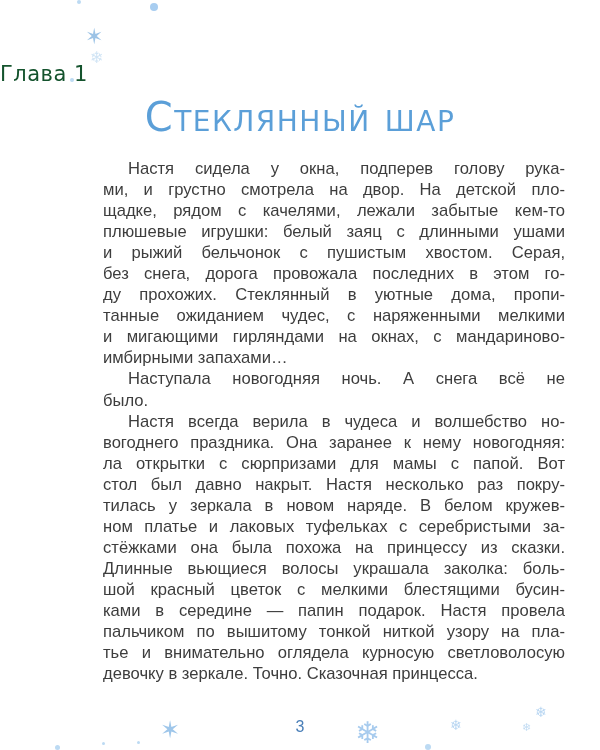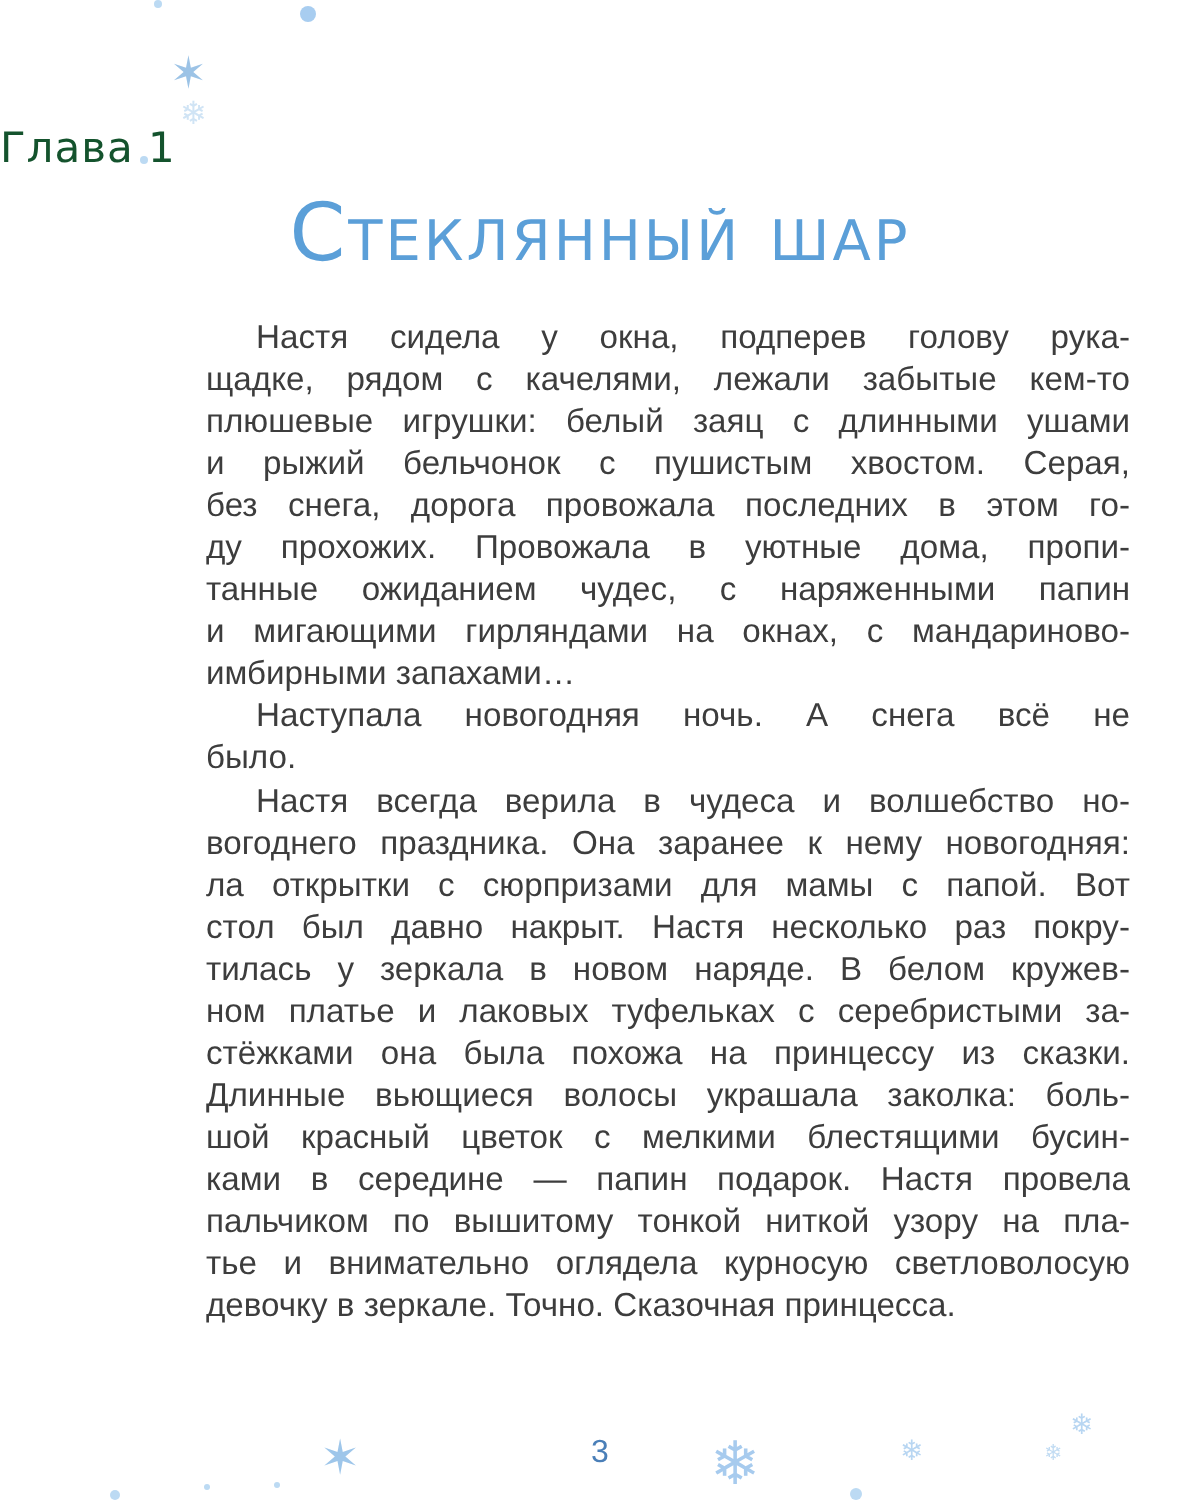--- a/index.html
+++ b/index.html
@@ -46,26 +46,27 @@
   <span class="flake" style="top:50px;left:90px;font-size:16px;color:#d0e4f5;">❄</span>
   <span class="dot" style="top:3px;left:150px;width:8px;height:8px;background:#a8cdf0;"></span>
   <span class="dot" style="top:78px;left:70px;width:4px;height:4px;"></span>
   <span class="dot" style="top:0px;left:77px;width:4px;height:4px;"></span>
 
   <div class="chapter-label">Глава 1</div>
   <div class="chapter-title">Стеклянный шар</div>
 
   <div class="body-text" id="body-text">
       <span class="line indent">Настя сидела у окна, подперев голову рука-</span>
+      <span class="line">ми, и грустно смотрела на двор. На детской пло-</span>
       <span class="line">щадке, рядом с качелями, лежали забытые кем-то</span>
       <span class="line">плюшевые игрушки: белый заяц с длинными ушами</span>
       <span class="line">и рыжий бельчонок с пушистым хвостом. Серая,</span>
       <span class="line">без снега, дорога провожала последних в этом го-</span>
-      <span class="line">ду прохожих. Провожала в уютные дома, пропи-</span>
-      <span class="line">танные ожиданием чудес, с наряженными папин</span>
+      <span class="line">ду прохожих. Стеклянный в уютные дома, пропи-</span>
+      <span class="line">танные ожиданием чудес, с наряженными мелкими</span>
       <span class="line">и мигающими гирляндами на окнах, с мандариново-</span>
       <span class="line last">имбирными запахами…</span>
       <span class="line indent">Наступала новогодняя ночь. А снега всё не</span>
       <span class="line last">было.</span>
       <span class="line indent">Настя всегда верила в чудеса и волшебство но-</span>
       <span class="line">вогоднего праздника. Она заранее к нему новогодняя:</span>
       <span class="line">ла открытки с сюрпризами для мамы с папой. Вот</span>
       <span class="line">стол был давно накрыт. Настя несколько раз покру-</span>
       <span class="line">тилась у зеркала в новом наряде. В белом кружев-</span>
       <span class="line">ном платье и лаковых туфельках с серебристыми за-</span>

